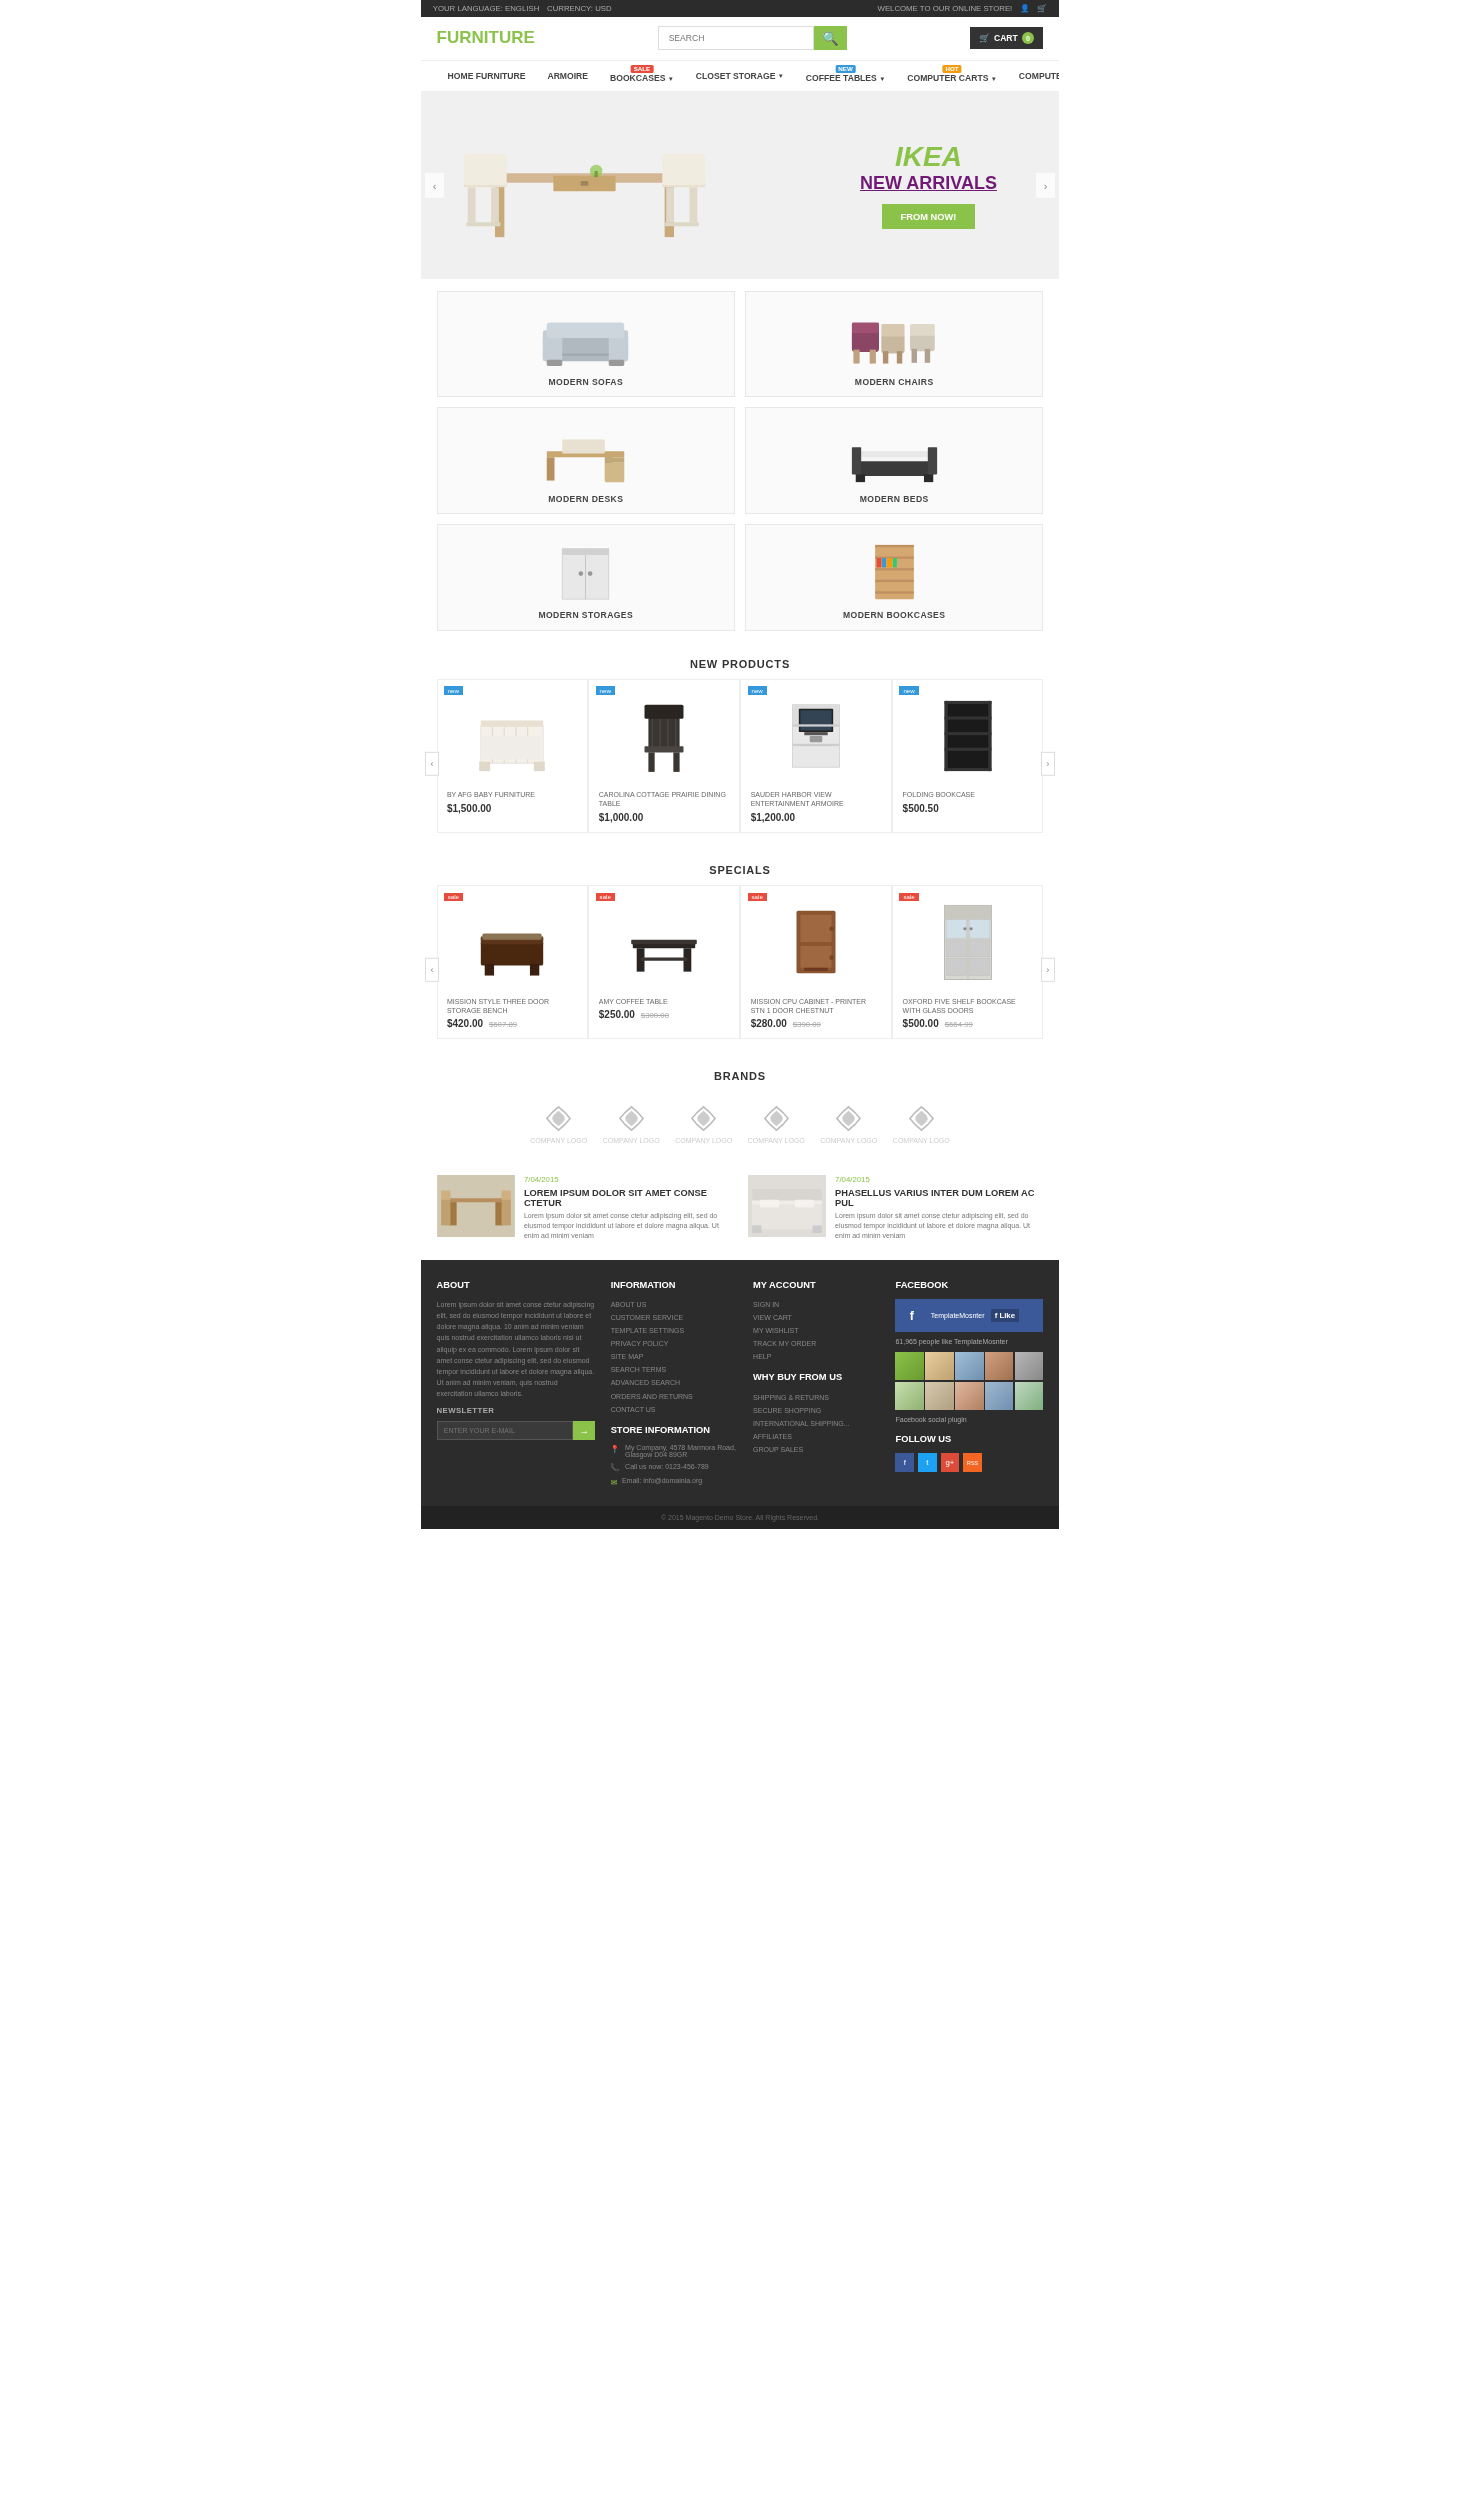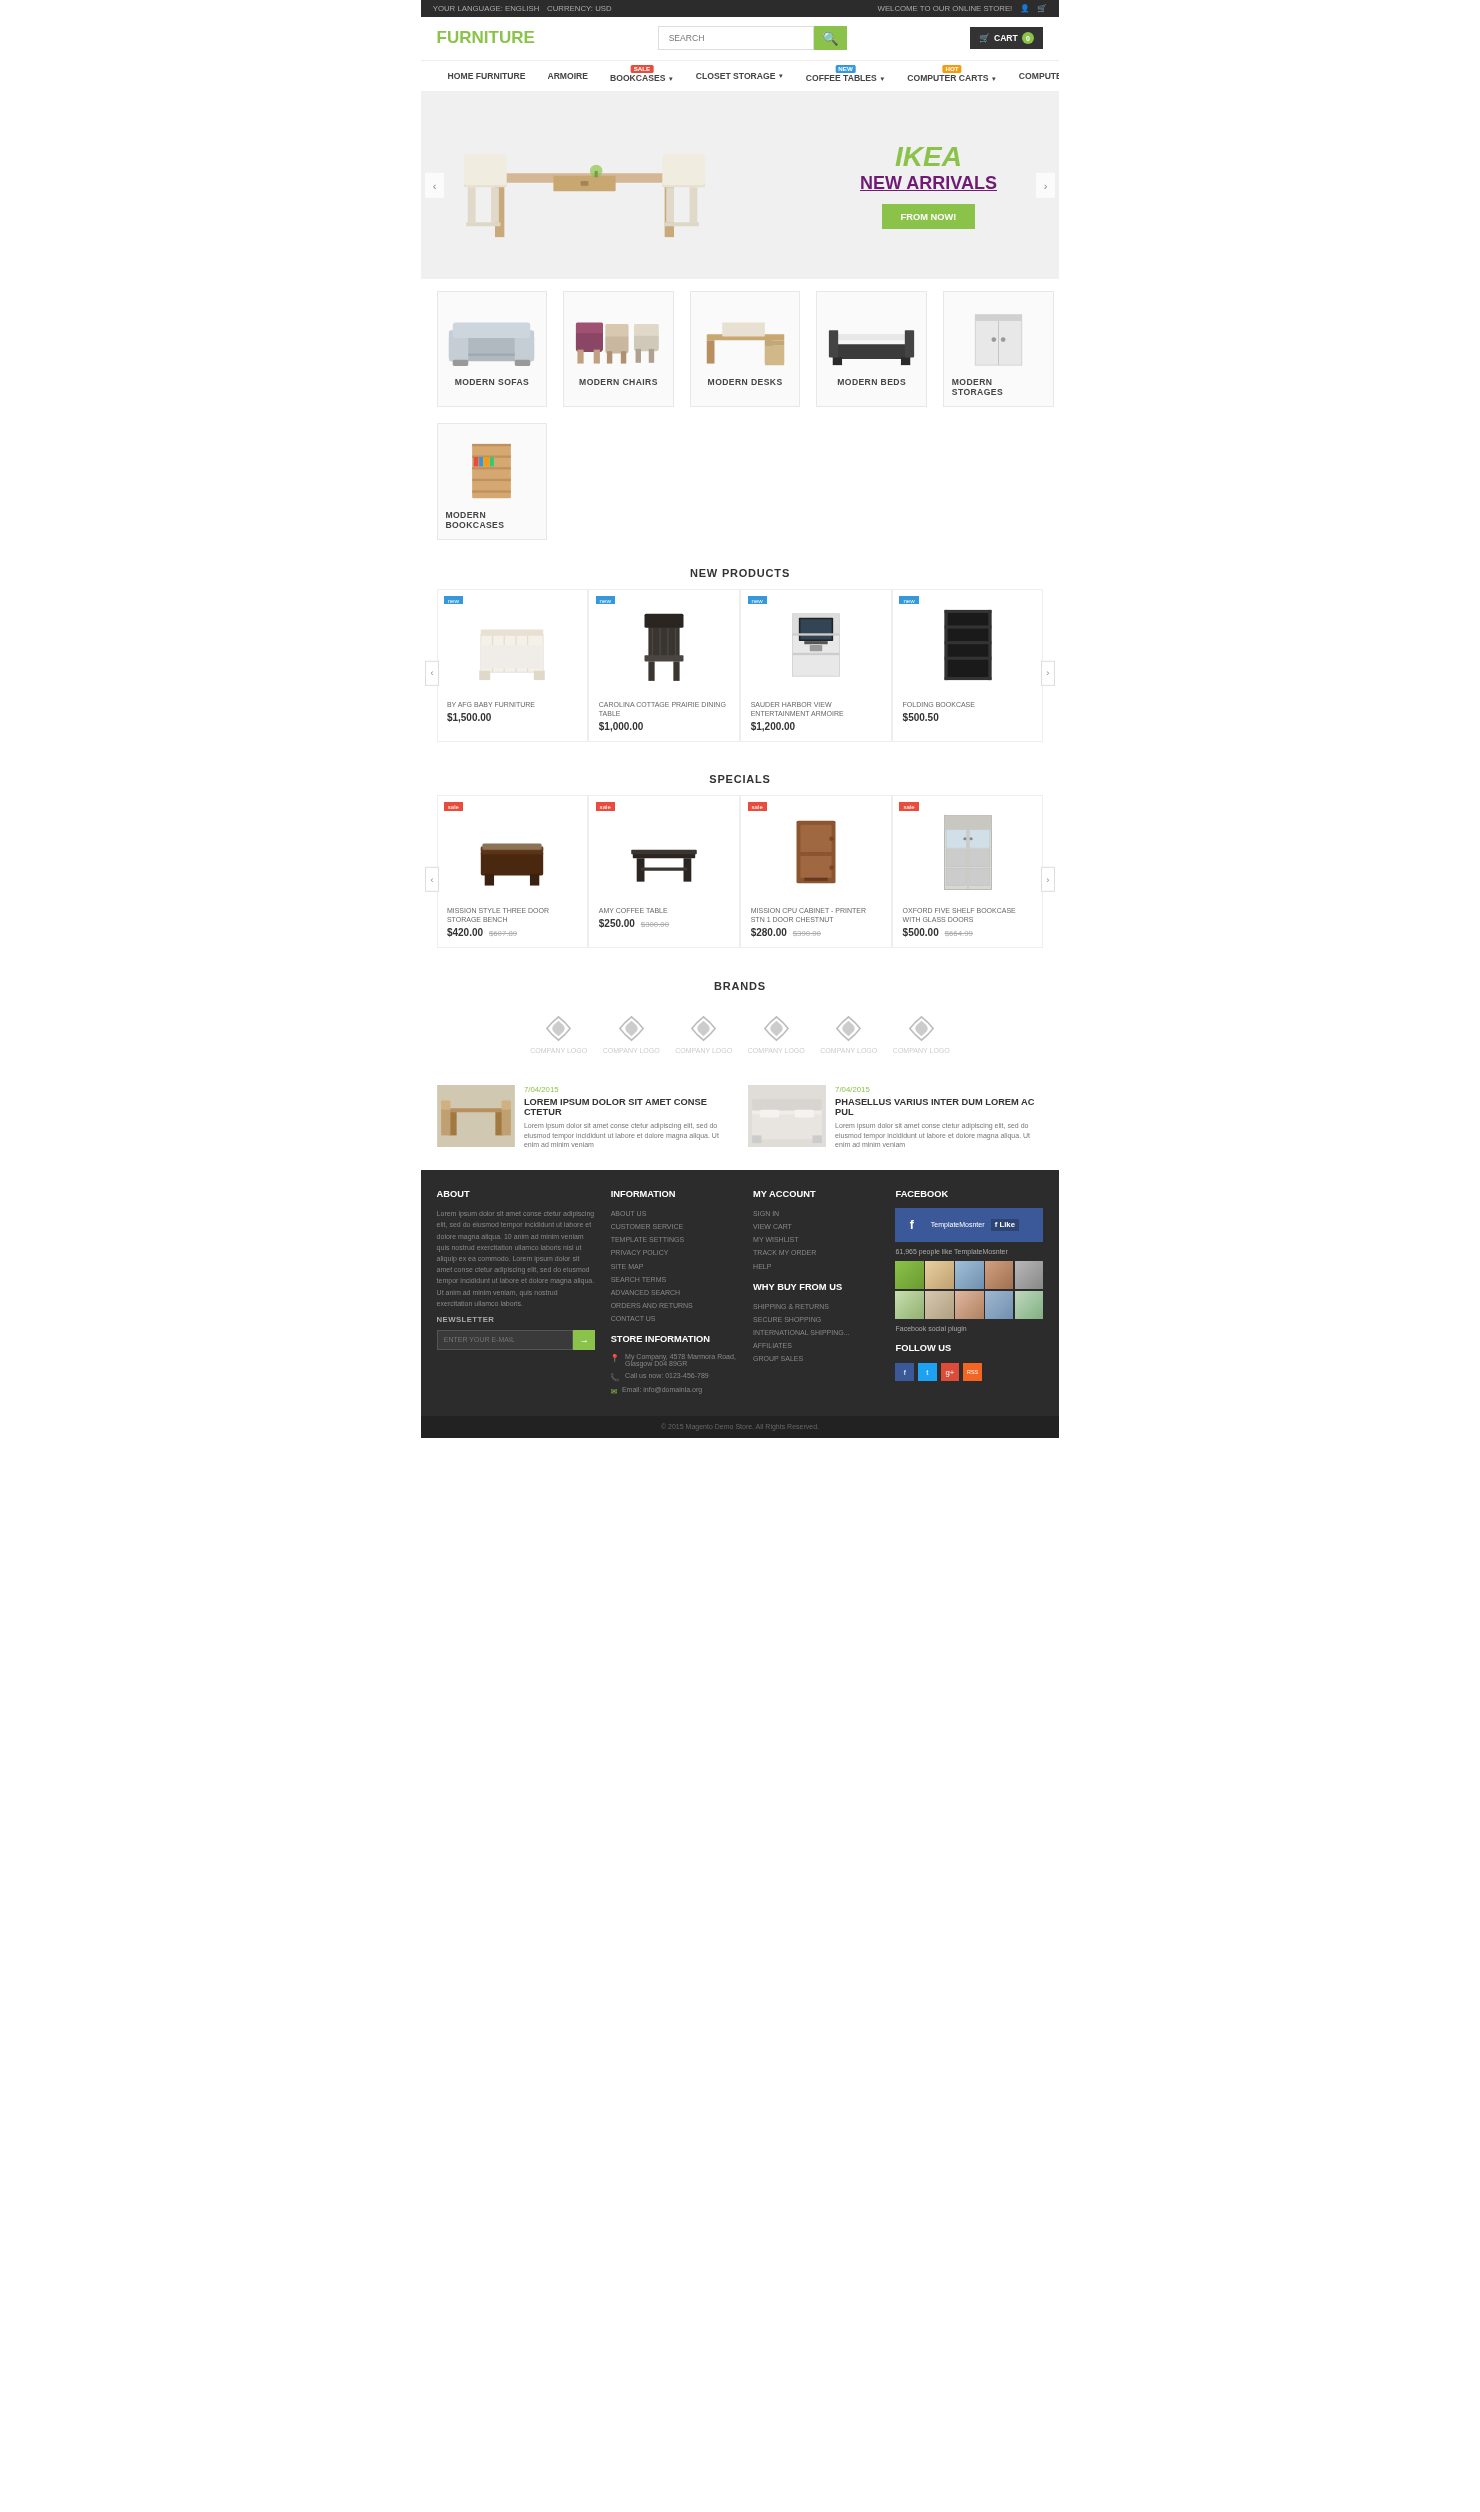--- a/index.html
+++ b/index.html
@@ -36,21 +36,21 @@
     .hero-btn { background: #8bc34a; color: white; border: none; padding: 7.8px 18.7px; font-size: 9.3px; font-weight: bold; cursor: pointer; margin-top: 9.3px; display: inline-block; }
     .hero-img { position: absolute; left: 23px; top: 7.8px; width: 280px; height: 171px; display: flex; align-items: center; justify-content: center; }
     .hero-arrow { position: absolute; top: 50%; transform: translateY(-50%); background: rgba(255,255,255,0.7); border: none; padding: 6.2px 7.8px; cursor: pointer; font-size: 11px; color: #888; }
     .hero-arrow-left { left: 3.9px; }
     .hero-arrow-right { right: 3.9px; }
 
     
     .furniture-table { width: 249px; height: 156px; }
 
     
-    .category-grid { display: grid; grid-template-columns: repeat(5, 1fr); gap: 16px; padding: 11.7px 15.6px; }
+    .category-grid { display: grid; grid-template-columns: repeat(2, 1fr); gap: 10px; padding: 11.7px 15.6px; }
     .category-card { border: 0.8px solid #e8e8e8; display: flex; flex-direction: column; align-items: center; padding: 15.6px 7.8px 9.3px; cursor: pointer; background: #fafafa; }
     .category-img { width: 93px; height: 62px; display: flex; align-items: center; justify-content: center; margin-bottom: 7.8px; }
     .category-label { font-size: 8.6px; font-weight: bold; color: #444; text-transform: uppercase; letter-spacing: 0.4px; }
 
     
     .section-title { text-align: center; font-size: 11px; font-weight: bold; color: #333; padding: 15.6px 0 9.3px; text-transform: uppercase; letter-spacing: 0.8px; }
 
     
     .products-row { display: grid; grid-template-columns: repeat(4, 1fr); gap: 0.8px; padding: 0 15.6px 15.6px; position: relative; }
     .product-card { border: 0.8px solid #eee; padding: 9.3px; position: relative; background: #fff; }

